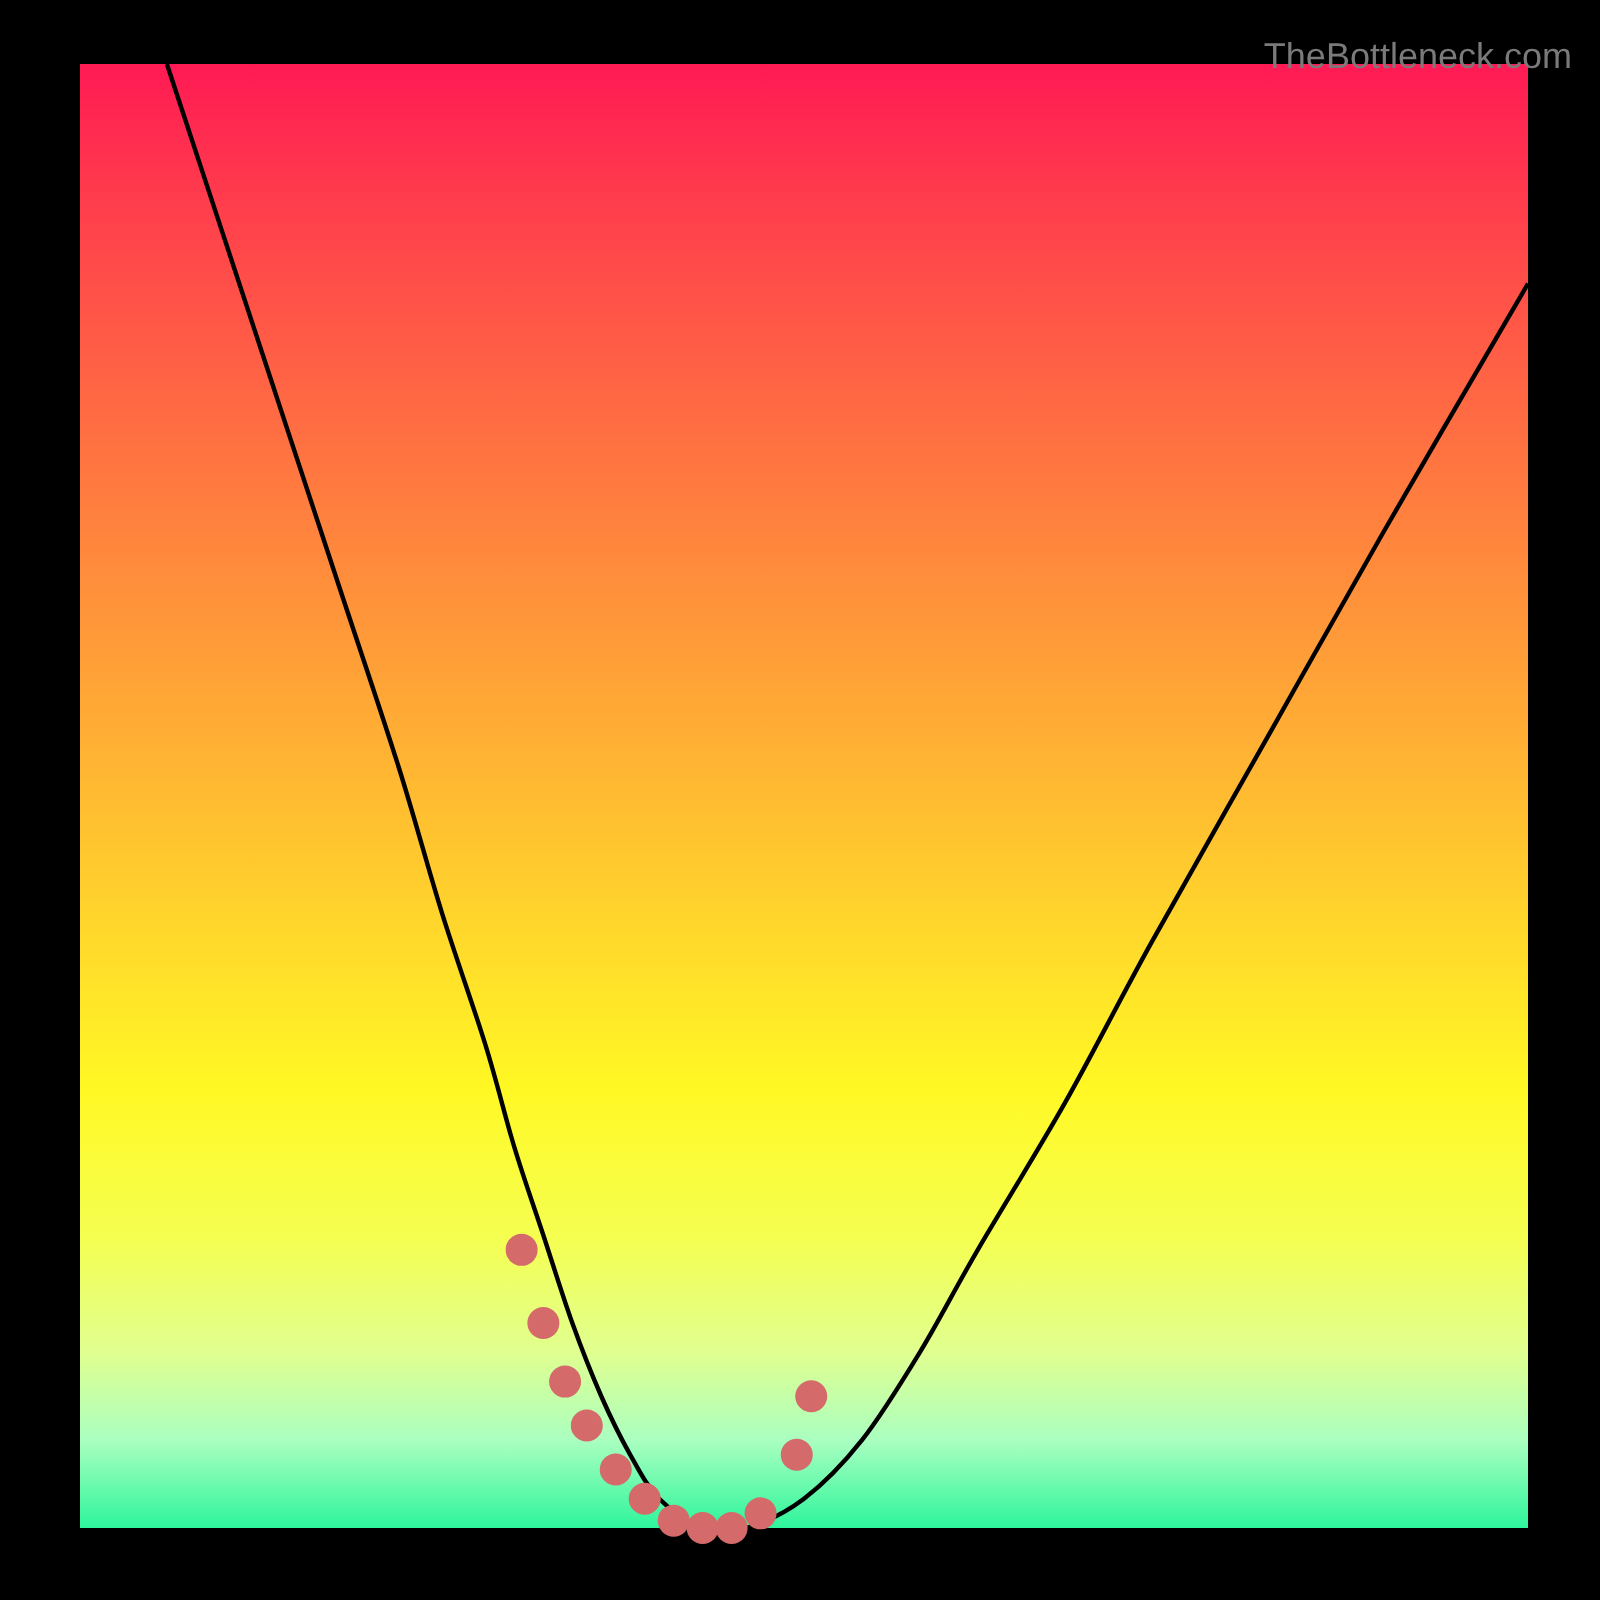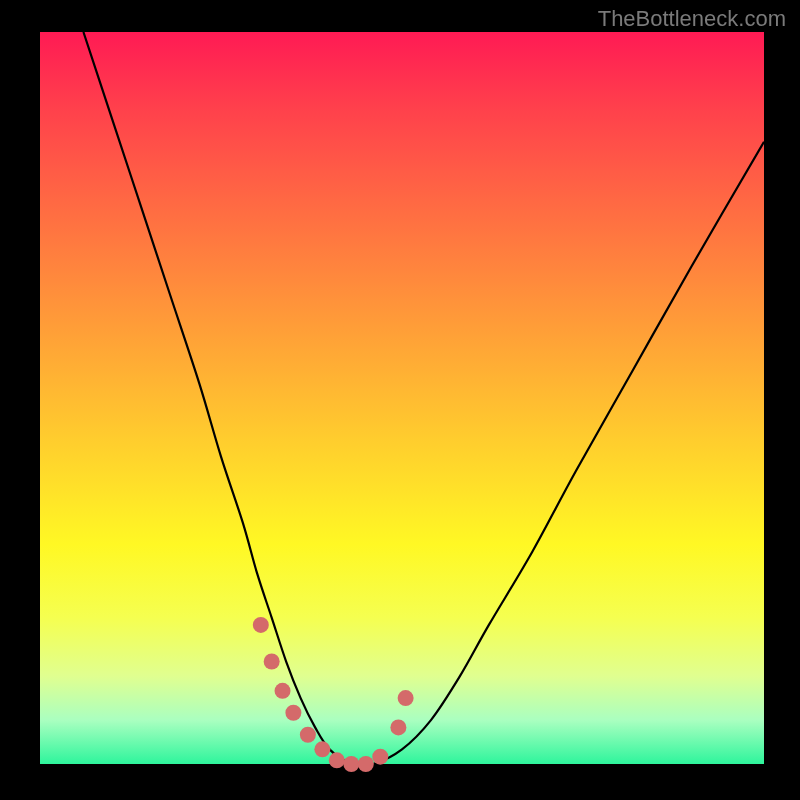--- a/index.html
+++ b/index.html
@@ -6,24 +6,24 @@
     margin: 0;
     padding: 0;
     width: 800px;
     height: 800px;
     background: #000;
     position: relative;
     font-family: Arial, sans-serif;
   }
   .watermark {
     position: absolute;
-    top: 6px;
+    top: 18px;
     right: 14px;
     color: #7a7a7a;
-    font-size: 22px;
+    font-size: 18px;
     font-weight: 500;
     z-index: 10;
   }
   .plot-area {
     position: absolute;
     left: 40px;
     top: 32px;
     width: 724px;
     height: 732px;
     background: linear-gradient(to bottom,

